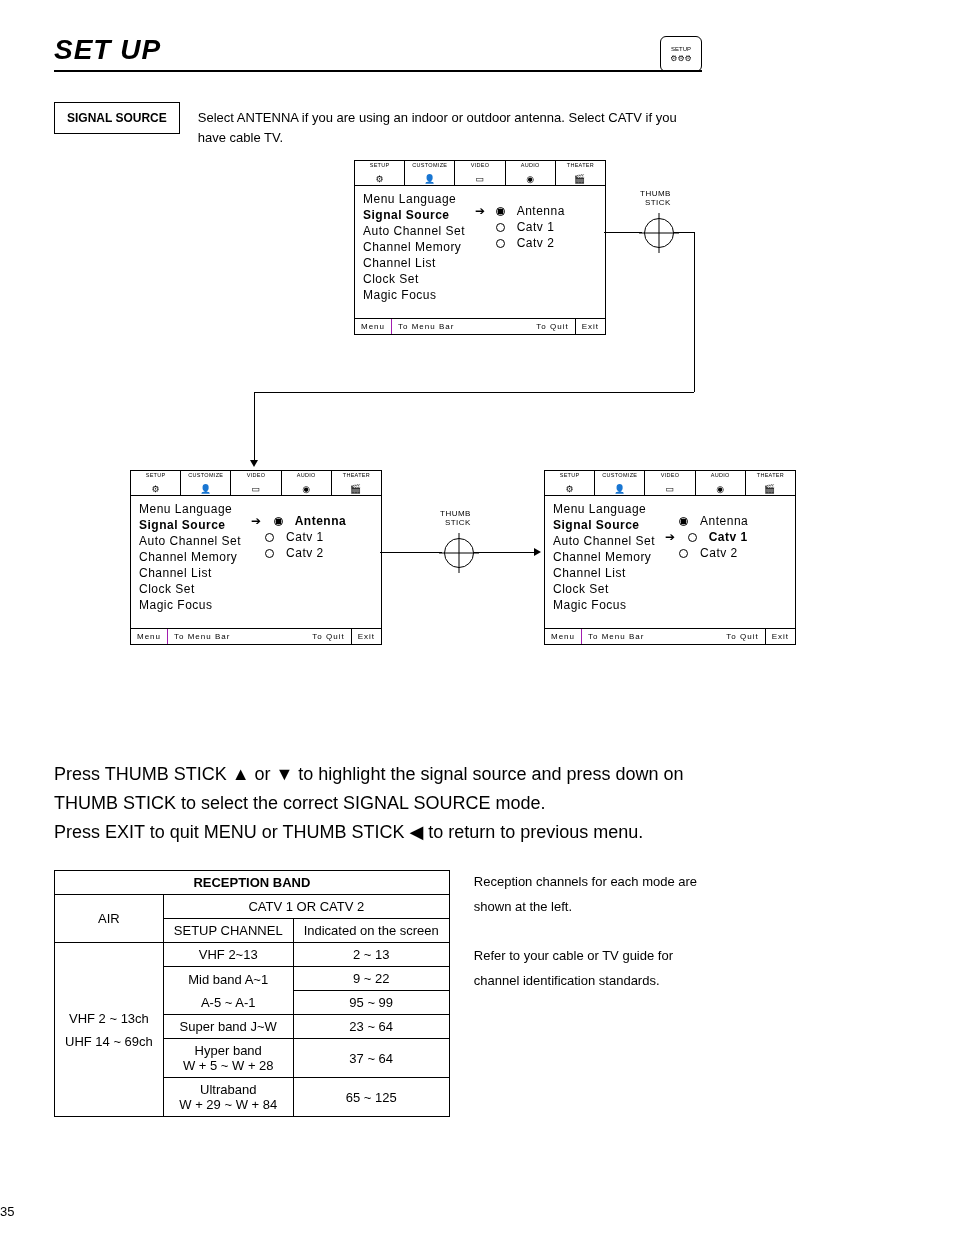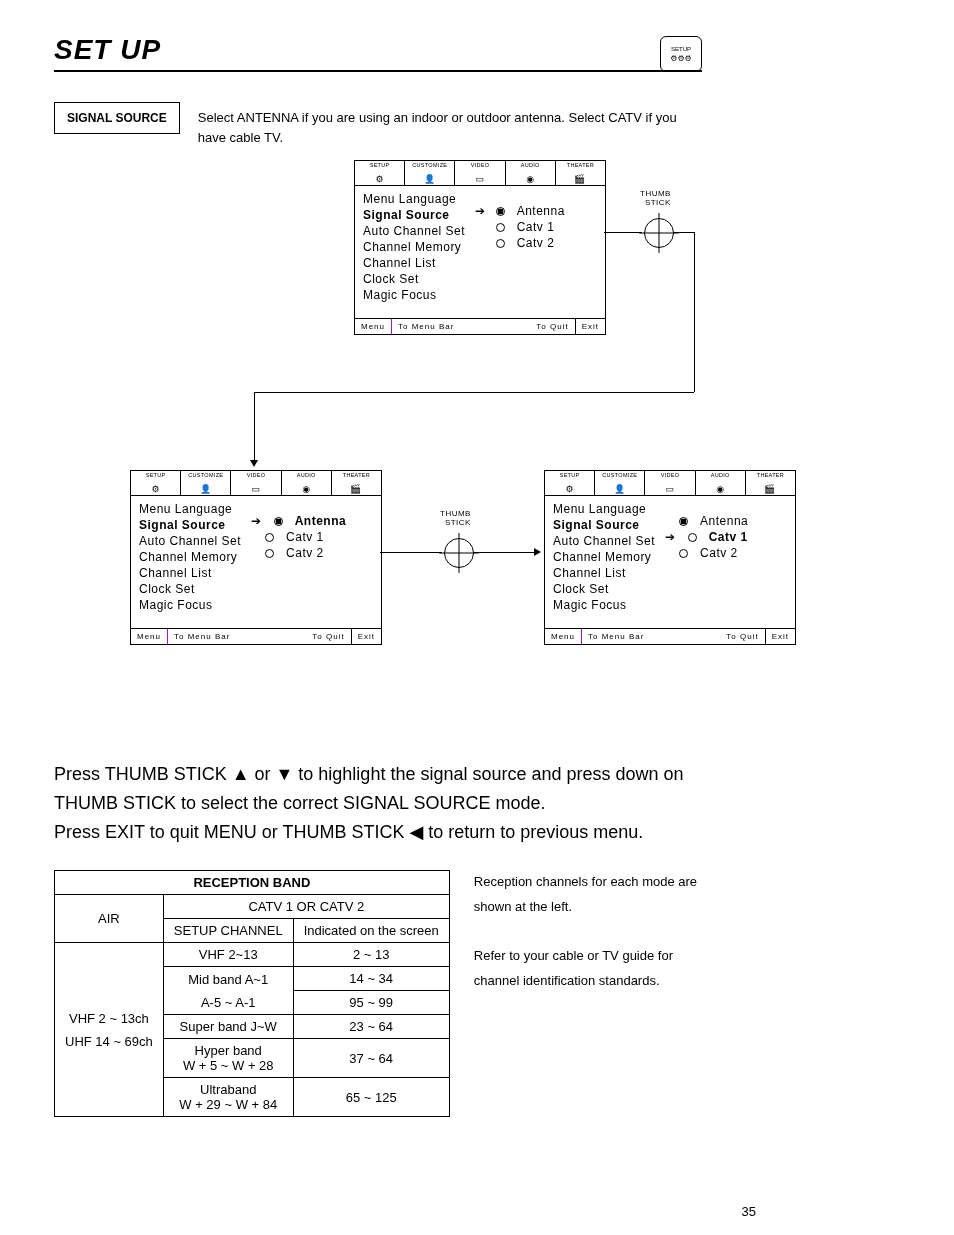--- a/index.html
+++ b/index.html
@@ -30,21 +30,21 @@
   .thumb::after,.thumb::before{content:"";position:absolute;background:#000}
   .thumb::after{left:50%;top:-6px;width:1px;height:40px;transform:translateX(-50%)}
   .thumb::before{top:50%;left:-6px;height:1px;width:40px;transform:translateY(-50%)}
   .wire{position:absolute;background:#000}
   .body2{position:absolute;top:760px;left:54px;right:54px}
   .instr{font-size:18px;line-height:1.6}
   .bcols{display:flex;gap:24px;margin-top:24px;align-items:flex-start}
   table.rb{border-collapse:collapse;font-size:13px}
   table.rb td,table.rb th{border:1px solid #000;padding:4px 10px;text-align:center}
   .rbnote{font-size:13px;line-height:1.9;flex:1}
-  .pgnum{position:absolute;bottom:16px;left:0;right:0;text-align:right;font-size:13px}
+  .pgnum{position:absolute;bottom:16px;left:0;right:0;text-align:left;font-size:13px}
   .cornericon{position:absolute;top:36px;right:54px;width:40px;height:34px;border:1.5px solid #000;border-radius:6px;font-size:6px;display:flex;flex-direction:column;align-items:center;justify-content:center;gap:2px}
   .bold{font-weight:700}
   .ahead{position:absolute;width:0;height:0}
   .ahead.down{border-left:4px solid transparent;border-right:4px solid transparent;border-top:7px solid #000}
   .ahead.right{border-top:4px solid transparent;border-bottom:4px solid transparent;border-left:7px solid #000}
 </style>
 </head>
 <body>
 
 <div class="page">
@@ -265,21 +265,21 @@
           <td>SETUP CHANNEL</td>
           <td>Indicated on the screen</td>
         </tr>
         <tr>
           <td rowspan="6" style="line-height:1.8"><span>VHF 2 ~ 13ch</span><br><span>UHF 14 ~ 69ch</span></td>
           <td>VHF 2~13</td>
               <td>2 ~ 13</td>
         </tr>
         <tr>
               <td style="border-bottom:none">Mid band A~1</td>
-              <td>14 ~ 34</td>
+              <td>9 ~ 22</td>
             </tr>
         <tr>
               <td style="border-top:none">A-5 ~ A-1</td>
               <td>95 ~ 99</td>
             </tr>
         <tr>
               <td>Super band J~W</td>
               <td>23 ~ 64</td>
             </tr>
         <tr>

